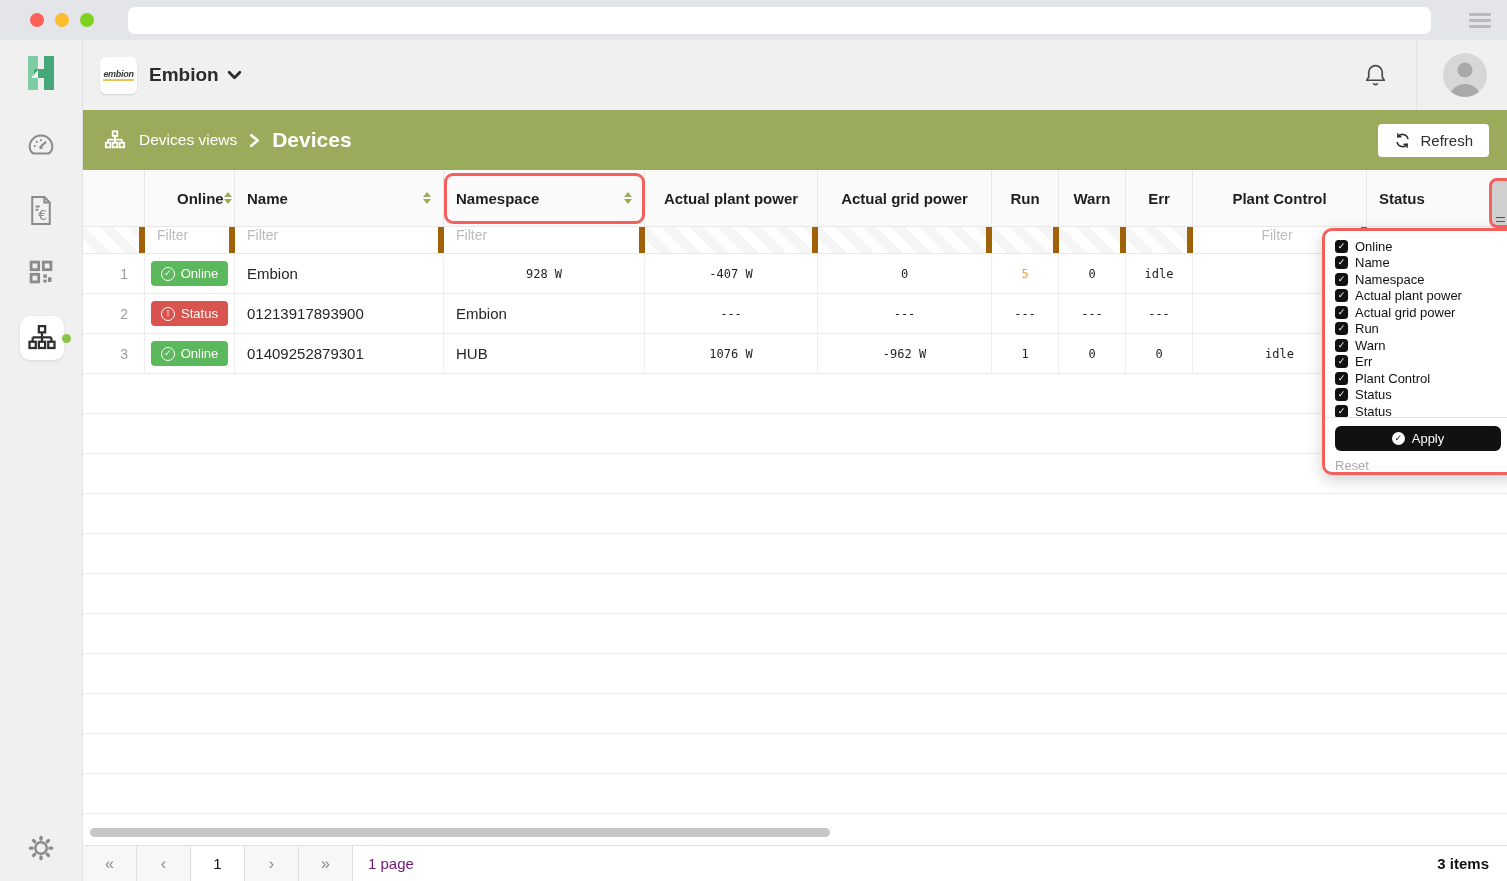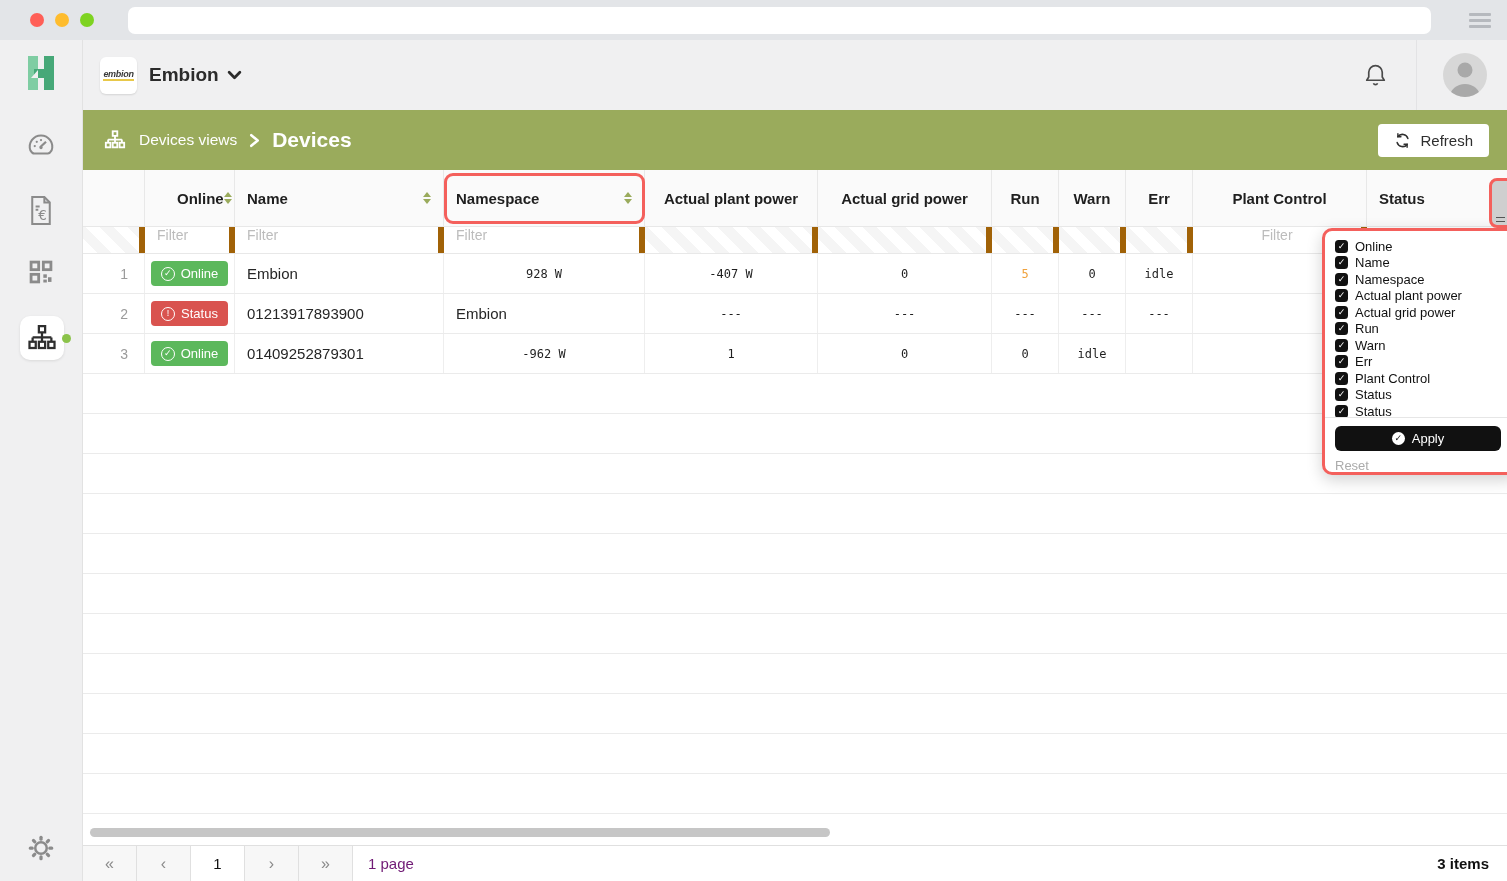--- a/index.html
+++ b/index.html
@@ -383,20 +383,22 @@
 
       <div class="grid trow">
         <div class="td num">3</div>
         <div class="td badge-cell">
           <span class="badge online">
             <span class="bicon">✓</span>
             <span>Online</span>
           </span>
         </div>
         <div class="td">01409252879301</div>
+        <div class="td">HUB</div>
+        <div class="td mono">1076 W</div>
         <div class="td mono">-962 W</div>
         <div class="td mono">1</div>
         <div class="td mono">0</div>
         <div class="td mono">0</div>
         <div class="td mono">idle</div>
         <div class="td"></div>
       </div>
 
       <div class="empty-rows"></div>
 

